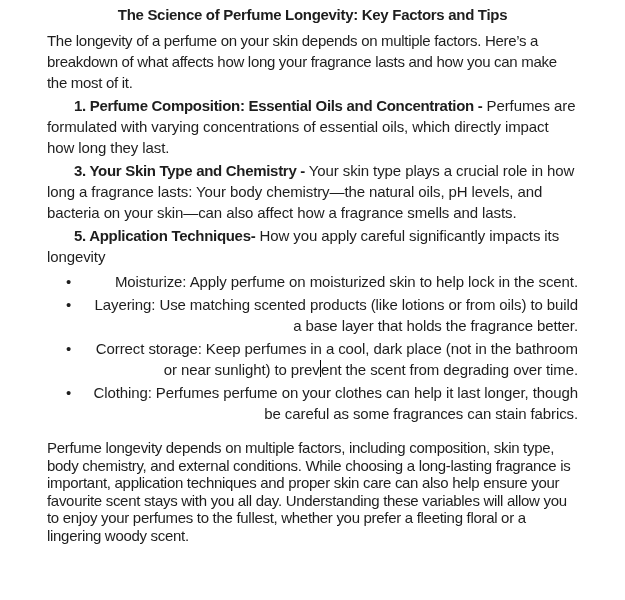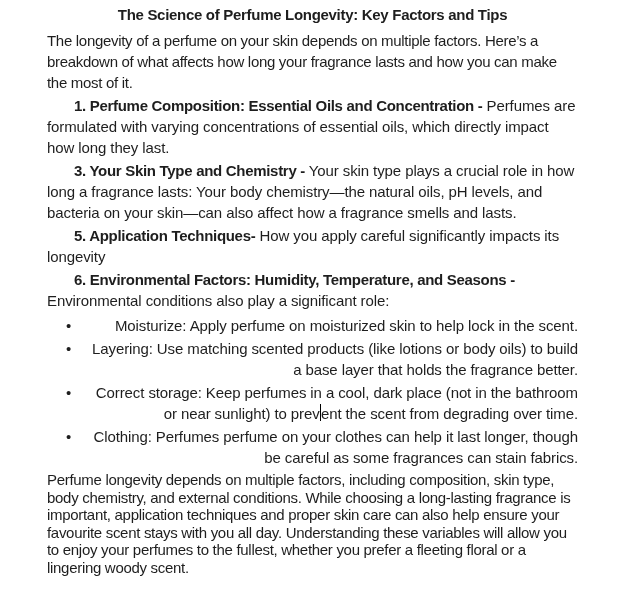--- a/index.html
+++ b/index.html
@@ -37,21 +37,21 @@
     font-weight: 400;
     letter-spacing: -0.3px;
   }
   .para strong {
     font-weight: 700;
     letter-spacing: -0.3px;
     margin-left: 27px;
   }
   .conclusion {
     line-height: 17.5px;
-    margin-top: 3px;
+    margin-top: 15px;
   }
   ul.tips-list {
     list-style: none;
     margin: 4px 0 2px 0;
     padding: 0;
     text-align: right;
   }
   ul.tips-list li {
     position: relative;
     padding-left: 38px;
@@ -83,25 +83,24 @@
   <p class="para bold-para">The longevity of a perfume on your skin depends on multiple factors. Here’s a breakdown of what affects how long your fragrance lasts and how you can make the most of it.</p>
 
   <p class="para"><strong>1. Perfume Composition: Essential Oils and Concentration -</strong><span> Perfumes are formulated with varying concentrations of essential oils, which directly impact how long they last.</span></p>
 
 
   <p class="para"><strong>3. Your Skin Type and Chemistry -</strong><span> Your skin type plays a crucial role in how long a fragrance lasts: Your body chemistry—the natural oils, pH levels, and bacteria on your skin—can also affect how a fragrance smells and lasts.</span></p>
 
 
   <p class="para"><strong>5. Application Techniques-</strong><span> How you apply careful significantly impacts its longevity</span></p>
 
-  <p class="para"><strong>6. Environmental Factors: Humidity, Temperature, and Seasons -</strong><span> Environmental conditions also play a significant role:</span></p>
 
 
   <ul class="tips-list">
     <li><span>Moisturize: Apply perfume on moisturized skin to help lock in the scent.</span></li>
-    <li><span>Layering: Use matching scented products (like lotions or body oils) to build a base layer that holds the fragrance better.</span></li>
+    <li><span>Layering: Use matching scented products (like lotions or from oils) to build a base layer that holds the fragrance better.</span></li>
     <li><span>Correct storage: Keep perfumes in a cool, dark place (not in the bathroom or near sunlight) to prev</span><span class="caret"></span><span>ent the scent from degrading over time.</span></li>
     <li><span>Clothing: Perfumes perfume on your clothes can help it last longer, though be careful as some fragrances can stain fabrics.</span></li>
   </ul>
 
   <p class="para bold-para conclusion">Perfume longevity depends on multiple factors, including composition, skin type, body chemistry, and external conditions. While choosing a long-lasting fragrance is important, application techniques and proper skin care can also help ensure your favourite scent stays with you all day. Understanding these variables will allow you to enjoy your perfumes to the fullest, whether you prefer a fleeting floral or a lingering woody scent.</p>
 
 </div>
 
 </body></html>

